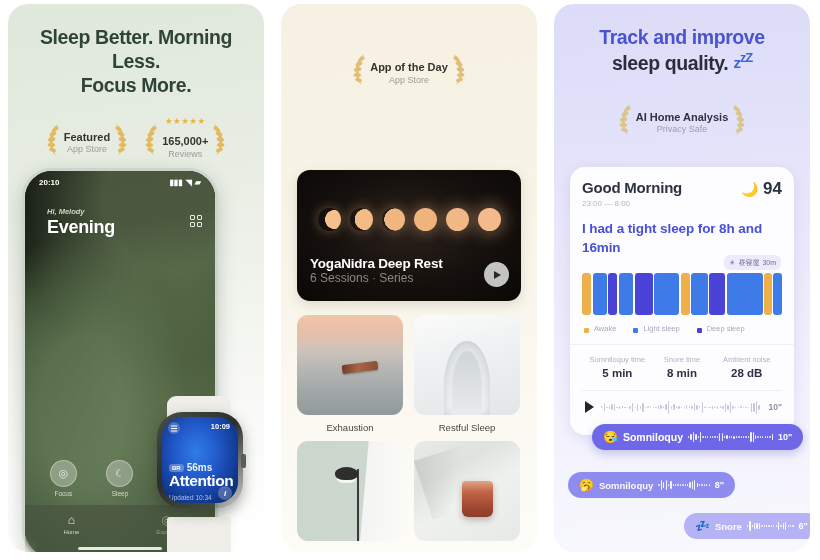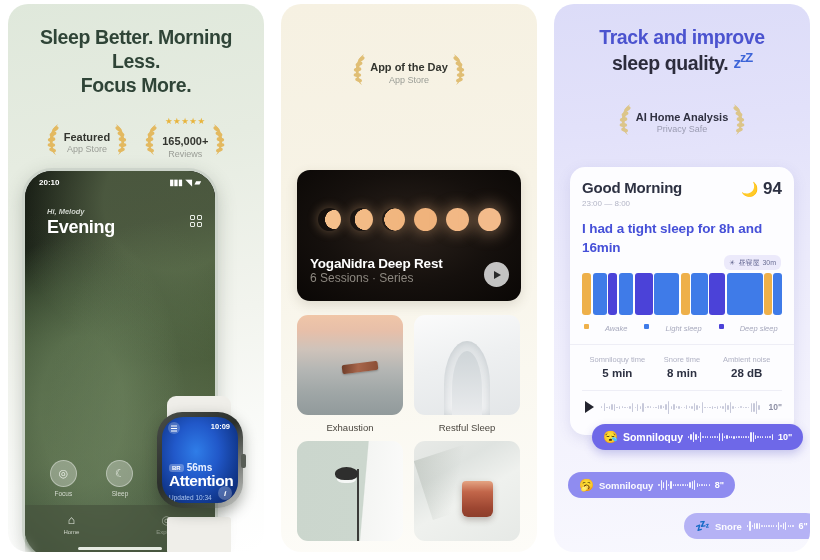--- a/index.html
+++ b/index.html
@@ -161,21 +161,21 @@
   .sc-head { font-size: 13.5px; color: #4650d8; font-weight: 600; line-height: 1.42; margin-top: 11px; letter-spacing: -0.1px; }
   .sc-chip {
     position: absolute; right: 13px; top: 88px;
     background: #eceafb; border-radius: 6px; padding: 2.5px 5px;
     display: flex; align-items: center; gap: 3px; font-size: 7px; color: #6c6f95;
   }
   .chip-cjk { font-size: 7px; color: #5b5f8c; }
   .hypno { display: flex; gap: 1.5px; height: 42px; margin-top: 16px; align-items: stretch; }
   .hb { border-radius: 3px; }
   .legend { display: flex; gap: 17px; margin-top: 9px; padding-left: 2px; }
-  .lg { display: flex; align-items: flex-start; gap: 16px; font-size: 7.5px; color: #a7a9bd; font-style: italic; }
+  .lg { display: flex; align-items: flex-end; gap: 5px; font-size: 7.5px; color: #a7a9bd; }
   .lg-dot { width: 5px; height: 5px; border-radius: 1px; }
   .divider { height: 1px; background: #eeeef6; margin: 11px -12px 0 -12px; }
   .stats { display: flex; justify-content: space-between; padding: 10px 3px 0 3px; }
   .stat { text-align: center; flex: 1; }
   .stat-l { font-size: 7.5px; color: #b0b2c4; }
   .stat-v { font-size: 11.5px; font-weight: 700; color: #2d3142; margin-top: 3px; }
   .audio-row { display: flex; align-items: center; gap: 7px; margin-top: 11px; padding-top: 9px; border-top: 1px solid #eeeef6; }
   .audio-play { width: 0; height: 0; border-left: 9px solid #23242e; border-top: 6px solid transparent; border-bottom: 6px solid transparent; margin-left: 3px; }
   .wave { flex: 1; display: flex; align-items: center; gap: 1.2px; height: 14px; }
   .wave i { width: 1.4px; background: #c7c9da; border-radius: 1px; display: block; }

